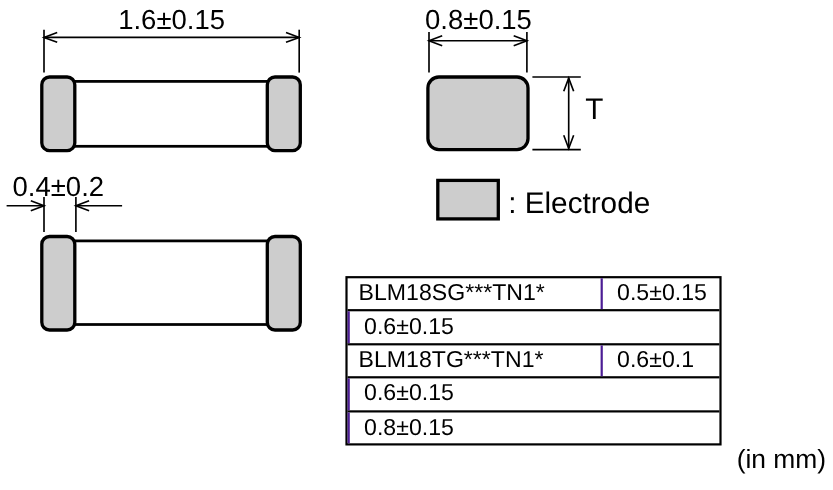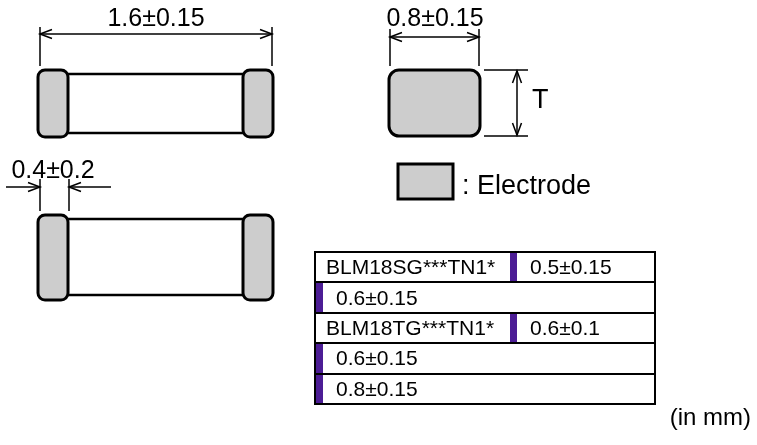--- a/index.html
+++ b/index.html
@@ -58,35 +58,36 @@
     box-sizing: border-box;
     border: 2px solid #000000;
     display: flex;
     flex-direction: column;
     background: #ffffff;
   }
   .t-row {
     flex: 1;
     display: grid;
     grid-template-columns: 194px 1fr;
+    gap: 36px;
   }
   .t-row:not(:last-child) {
     border-bottom: 2px solid #000000;
   }
   .t-cell {
     display: flex;
     align-items: center;
     font-size: 21px;
     color: #000000;
     white-space: nowrap;
     overflow: hidden;
   }
   .t-cell.part { padding-left: 10px; }
   .t-cell.val {
-    border-left: 7px solid #4c1d95;
+    border-left: 2px solid #4c1d95;
     padding-left: 13px;
   }
 </style>
 </head>
 <body>
 
 <div id="stage">
 
   <svg id="diagram-svg" width="757" height="445" viewBox="0 0 757 445">
 

